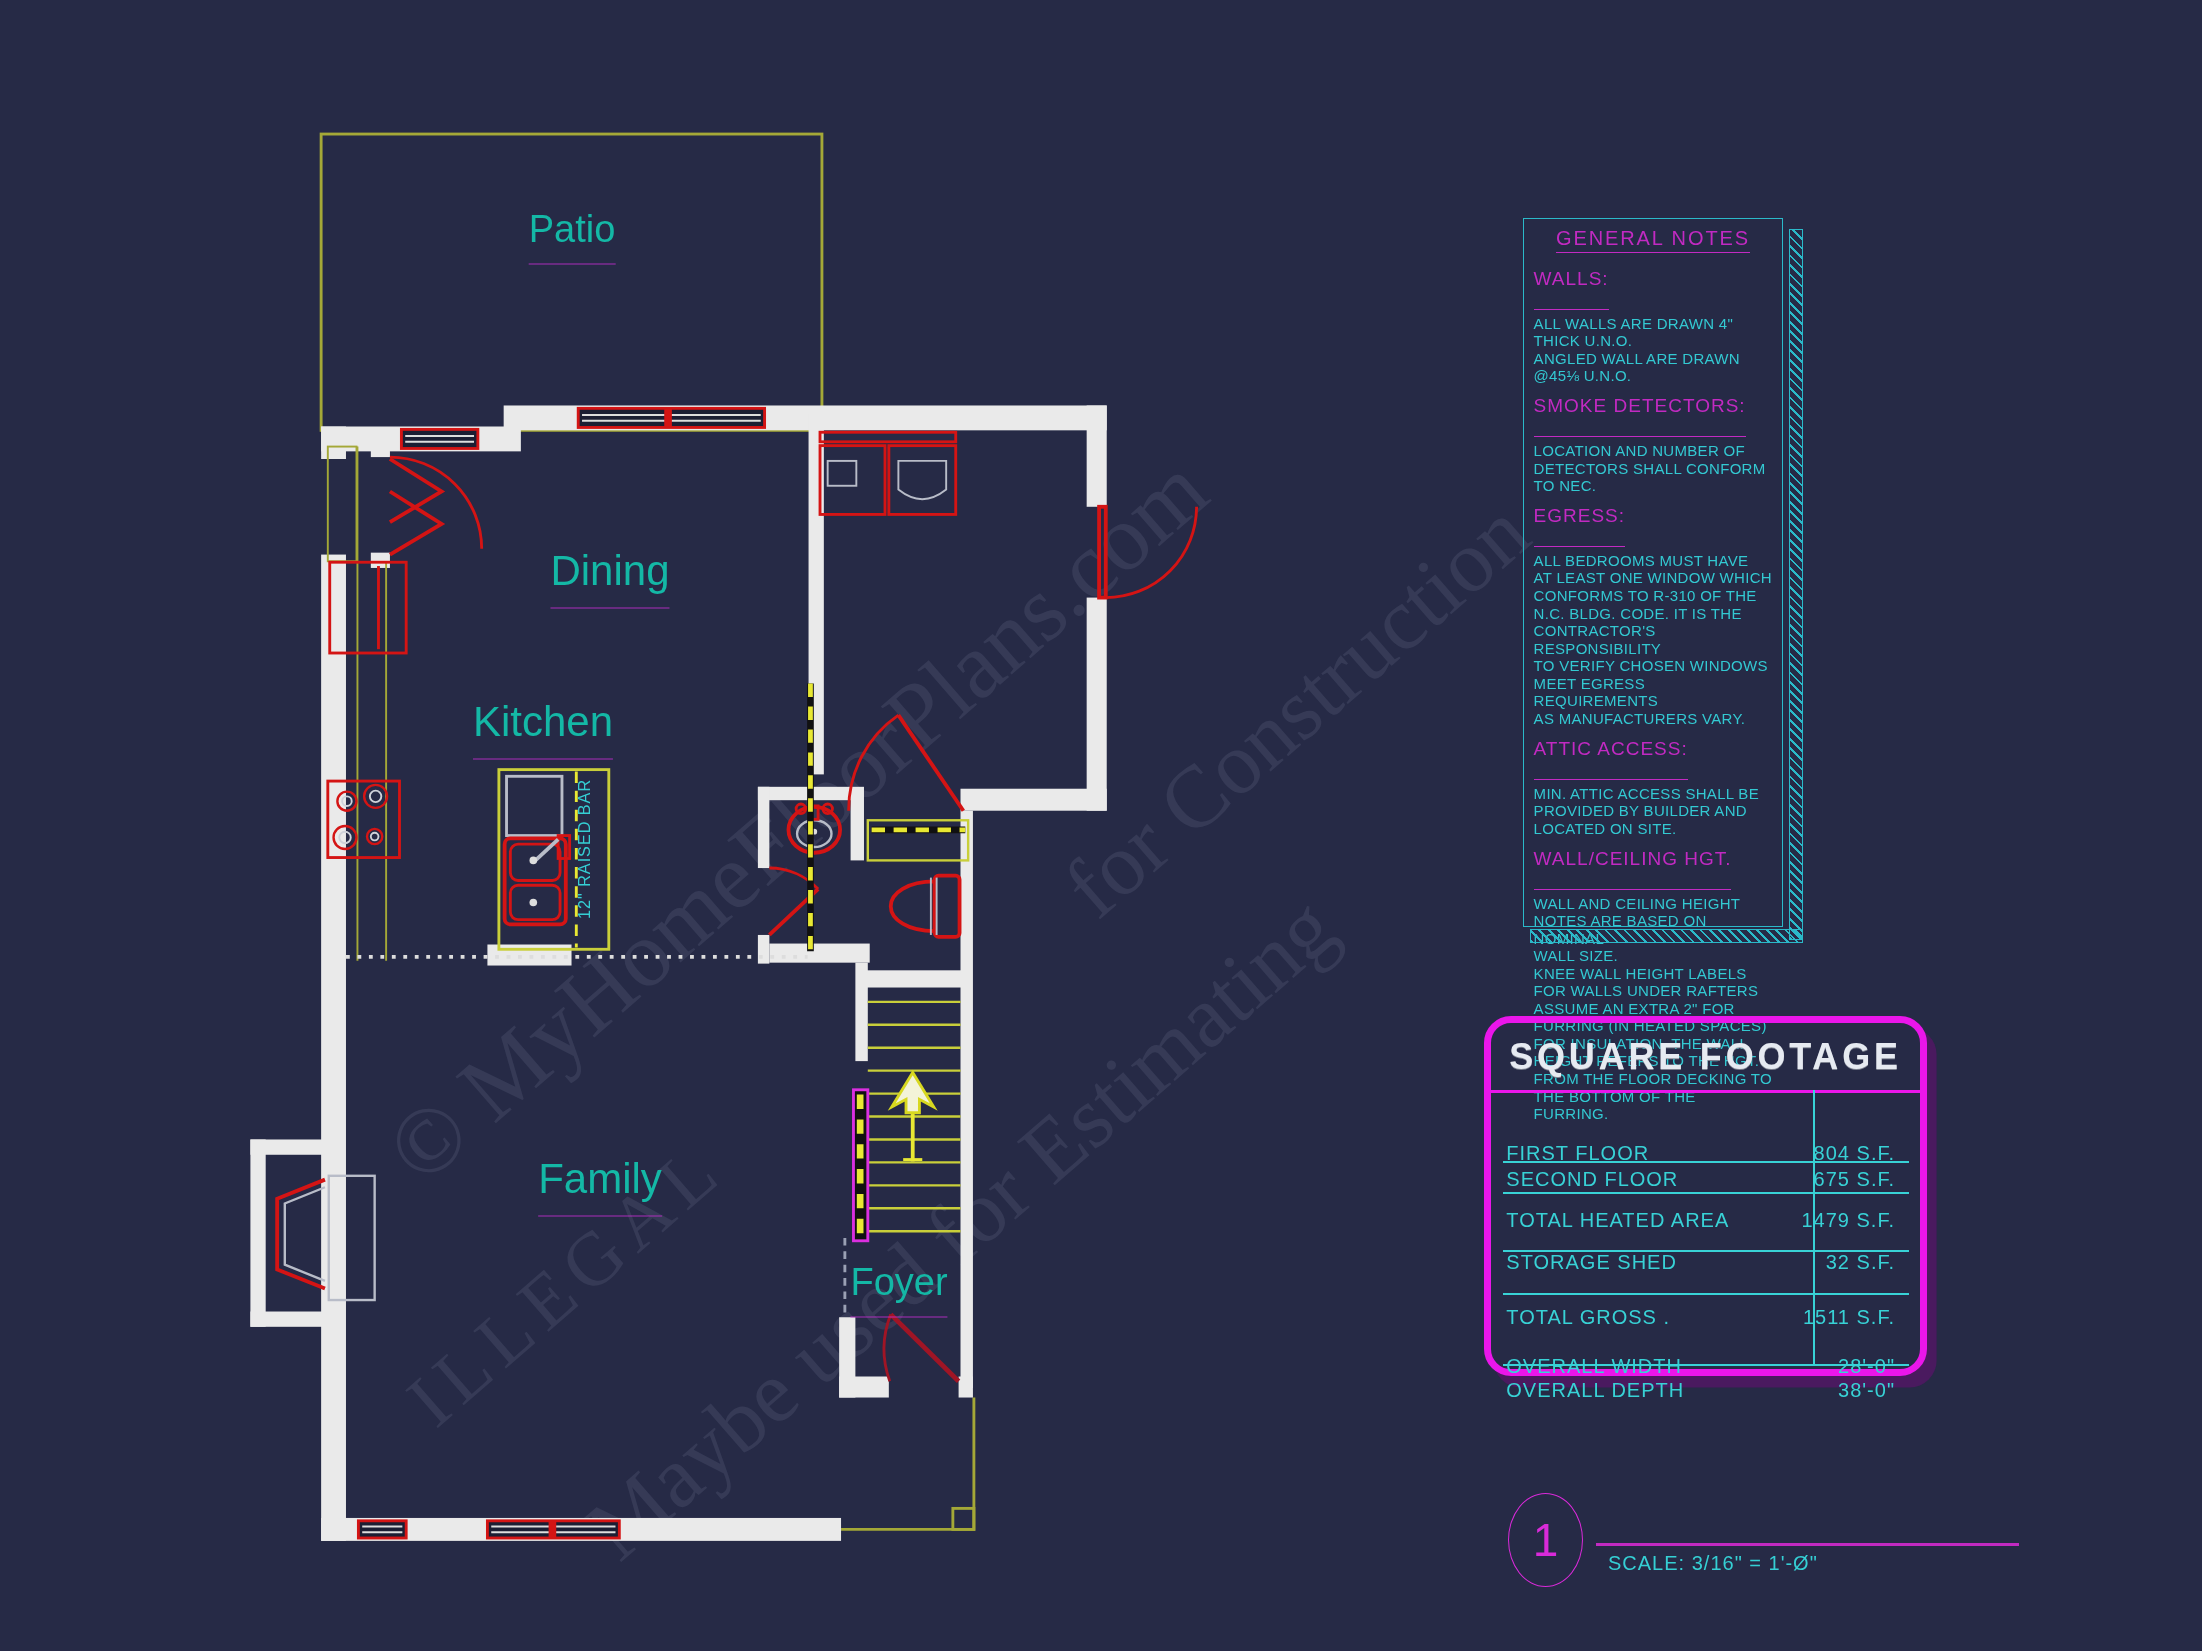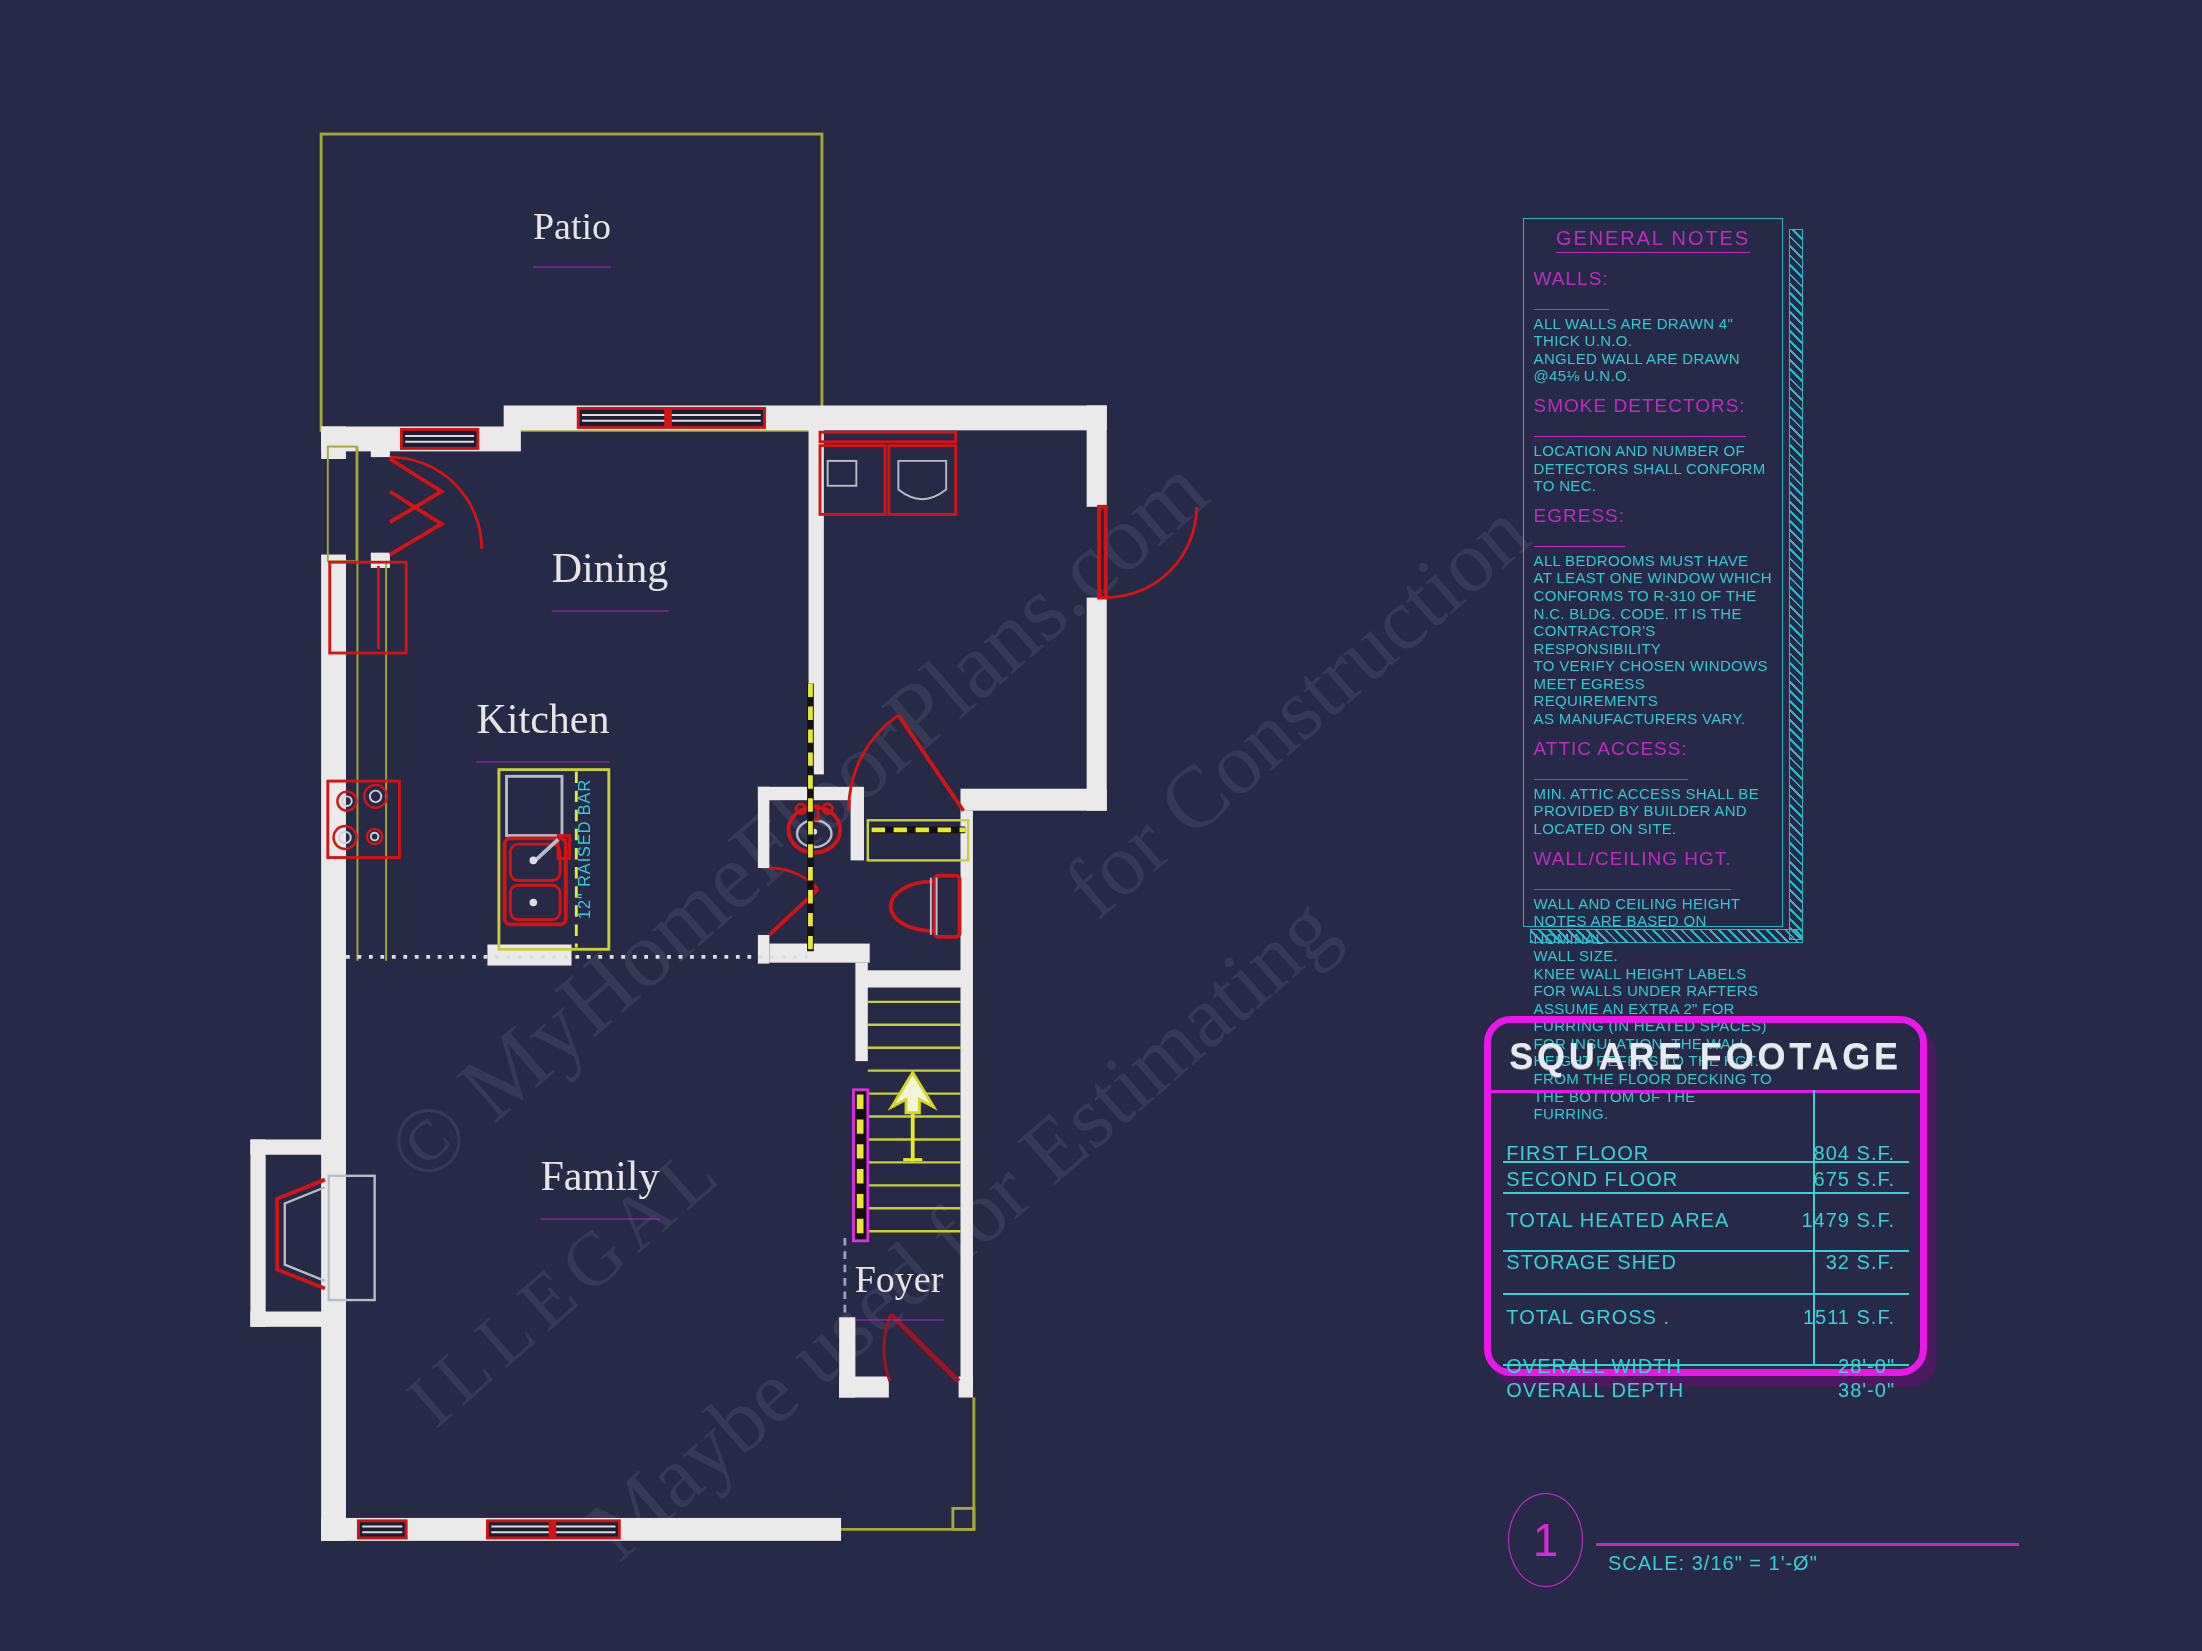--- a/index.html
+++ b/index.html
@@ -9,22 +9,22 @@
   .wm{position:absolute;white-space:nowrap;color:rgba(200,206,240,0.10);
       font-family:"Liberation Serif",serif;transform:rotate(-41deg);transform-origin:0 50%;
       z-index:1;pointer-events:none;}
   .wm1{left:401px;top:1109px;font-size:94px;}
   .wm2{left:419px;top:1367px;font-size:76px;letter-spacing:9.6px;}
   .wm3{left:600px;top:1491px;font-size:88px;}
   .wm4{left:1078px;top:849px;font-size:88px;}
   
   .plan{position:absolute;left:0;top:0;z-index:2;}
   
-  .room-label{position:absolute;z-index:4;color:#e5e5e5;transform:translate(-50%,-50%);
-      padding-bottom:22px;border-bottom:1.9px solid rgba(205,45,215,0.8);line-height:1;font-family:Liberation Serif, serif;}
+  .room-label{position:absolute;z-index:4;color:#14b8a6;transform:translate(-50%,-50%);
+      padding-bottom:16px;border-bottom:1.9px solid rgba(205,45,215,0.8);line-height:1;}
   .lbl-patio{left:572px;top:237px;font-size:38px;}
   .lbl-dining{left:610px;top:579px;font-size:42px;}
   .lbl-kitchen{left:543px;top:730px;font-size:42px;}
   .lbl-family{left:600px;top:1187px;font-size:42px;}
   .lbl-foyer{left:899px;top:1290px;font-size:38px;}
   
   .notes{position:absolute;left:1523px;top:218px;width:260px;height:709px;z-index:3;
          border:1px solid #2bb9c9;padding:5.7px 9.6px;box-sizing:border-box;}
   .notes-hatch-r{position:absolute;left:1789px;top:229px;width:12.4px;height:709px;z-index:3;
          background:repeating-linear-gradient(45deg,#2bb9c9 0 1.9px,transparent 1.9px 6.7px);

